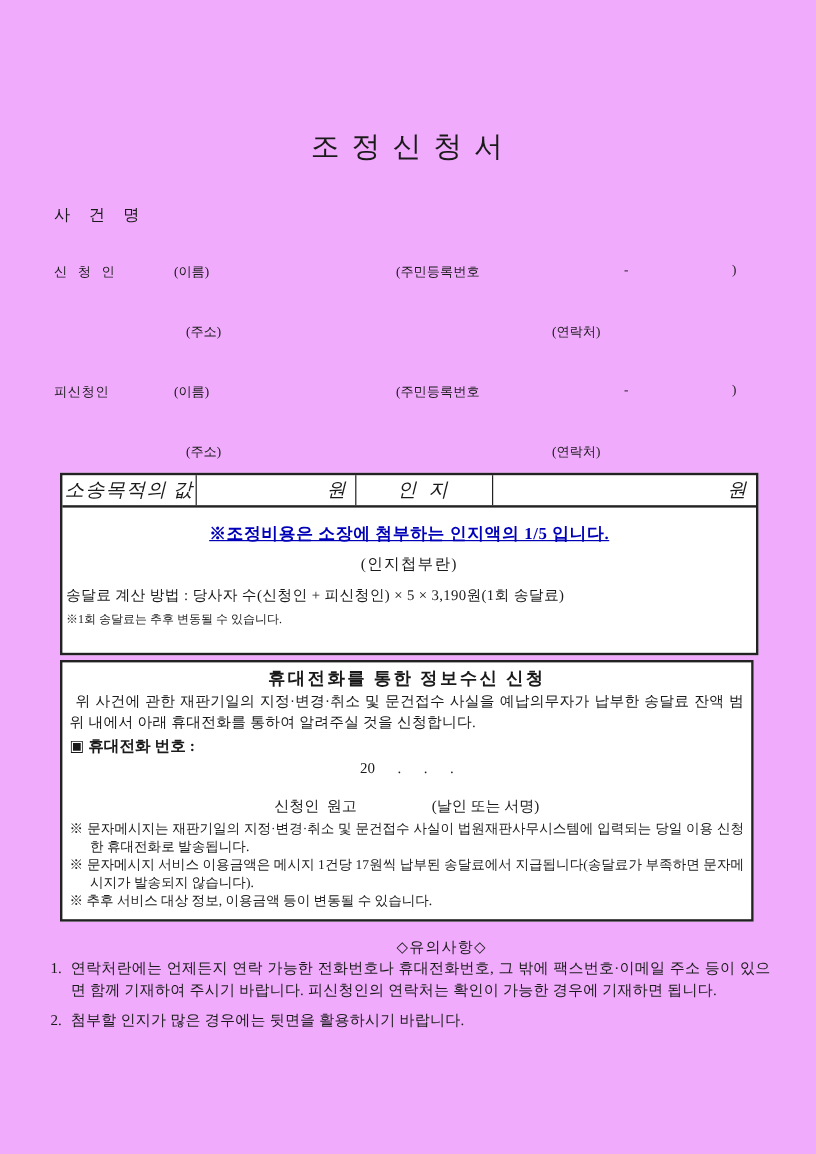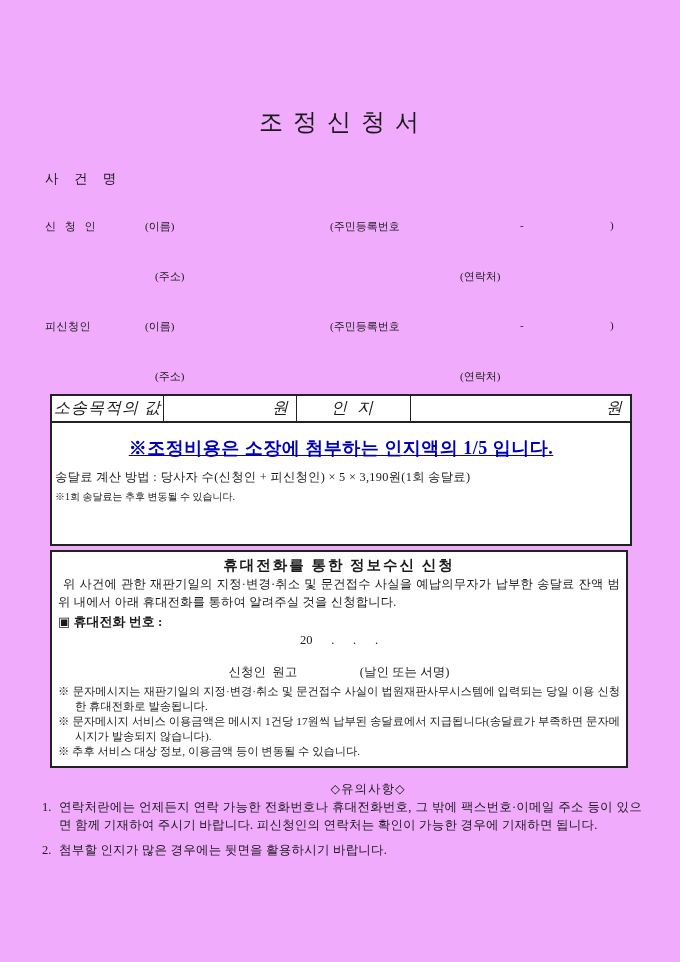--- a/index.html
+++ b/index.html
@@ -32,21 +32,21 @@
   .fee-header { display:flex; border-bottom:2px solid #222; height:25px; font-size:16px;font-style:italic; }
   .fee-cell { box-sizing:border-box; height:100%; display:flex; align-items:center; }
   .fee-c1 { width:112px; justify-content:center; letter-spacing:1px; border-right:1.5px solid #222; }
   .fee-c2 { width:133px; justify-content:flex-end; padding-right:8px; border-right:1.5px solid #222; }
   .fee-c3 { width:114px; justify-content:center; letter-spacing:3px; border-right:1.5px solid #222; }
   .fee-c4 { flex:1; justify-content:flex-end; padding-right:8px; }
   .fee-body { min-height:108px; }
   .blue-line {
     margin-top:13px; text-align:center;
     color:var(--accent-blue); font-weight:bold; text-decoration:underline;
-    font-size:18px; letter-spacing:0.5px;
+    font-size:14px; letter-spacing:0.5px;
   }
   .stamp-label { text-align:center; margin-top:7px; font-size:13px; letter-spacing:1px; }
   .formula { margin-top:9px; padding-left:3px; font-size:12.3px; letter-spacing:0.3px; }
   .small-note { padding-left:3px; font-size:10px; margin-top:4px; margin-bottom:8px; }
 
   .sms-box {
     top:550px; left:50px; width:578px; box-sizing:border-box;
     border:2px solid #222; padding:4px 6px 7px; background:#fff;
   }
   .sms-title { text-align:center; font-weight:bold; font-size:14.5px; letter-spacing:2px; }
@@ -103,20 +103,21 @@
 
   <div class="abs fee-table">
     <div class="fee-header">
       <div class="fee-cell fee-c1">소송목적의 값</div>
       <div class="fee-cell fee-c2">원</div>
       <div class="fee-cell fee-c3">인 지</div>
       <div class="fee-cell fee-c4">원</div>
     </div>
     <div class="fee-body">
       <div class="blue-line">※조정비용은 소장에 첨부하는 인지액의 1/5 입니다.</div>
+      <div class="stamp-label">(인지첩부란)</div>
       <div class="formula">송달료 계산 방법 : 당사자 수(신청인 + 피신청인) × 5 × 3,190원(1회 송달료)</div>
       <div class="small-note">※1회 송달료는 추후 변동될 수 있습니다.</div>
     </div>
   </div>
 
   <div class="abs sms-box">
     <div class="sms-title">휴대전화를 통한 정보수신 신청</div>
     <div class="sms-body">위 사건에 관한 재판기일의 지정·변경·취소 및 문건접수 사실을 예납의무자가 납부한 송달료 잔액 범위 내에서 아래 휴대전화를 통하여 알려주실 것을 신청합니다.</div>
     <div class="phone-label">▣ 휴대전화 번호 :</div>
     <div class="date-line">20      .      .      .</div>

